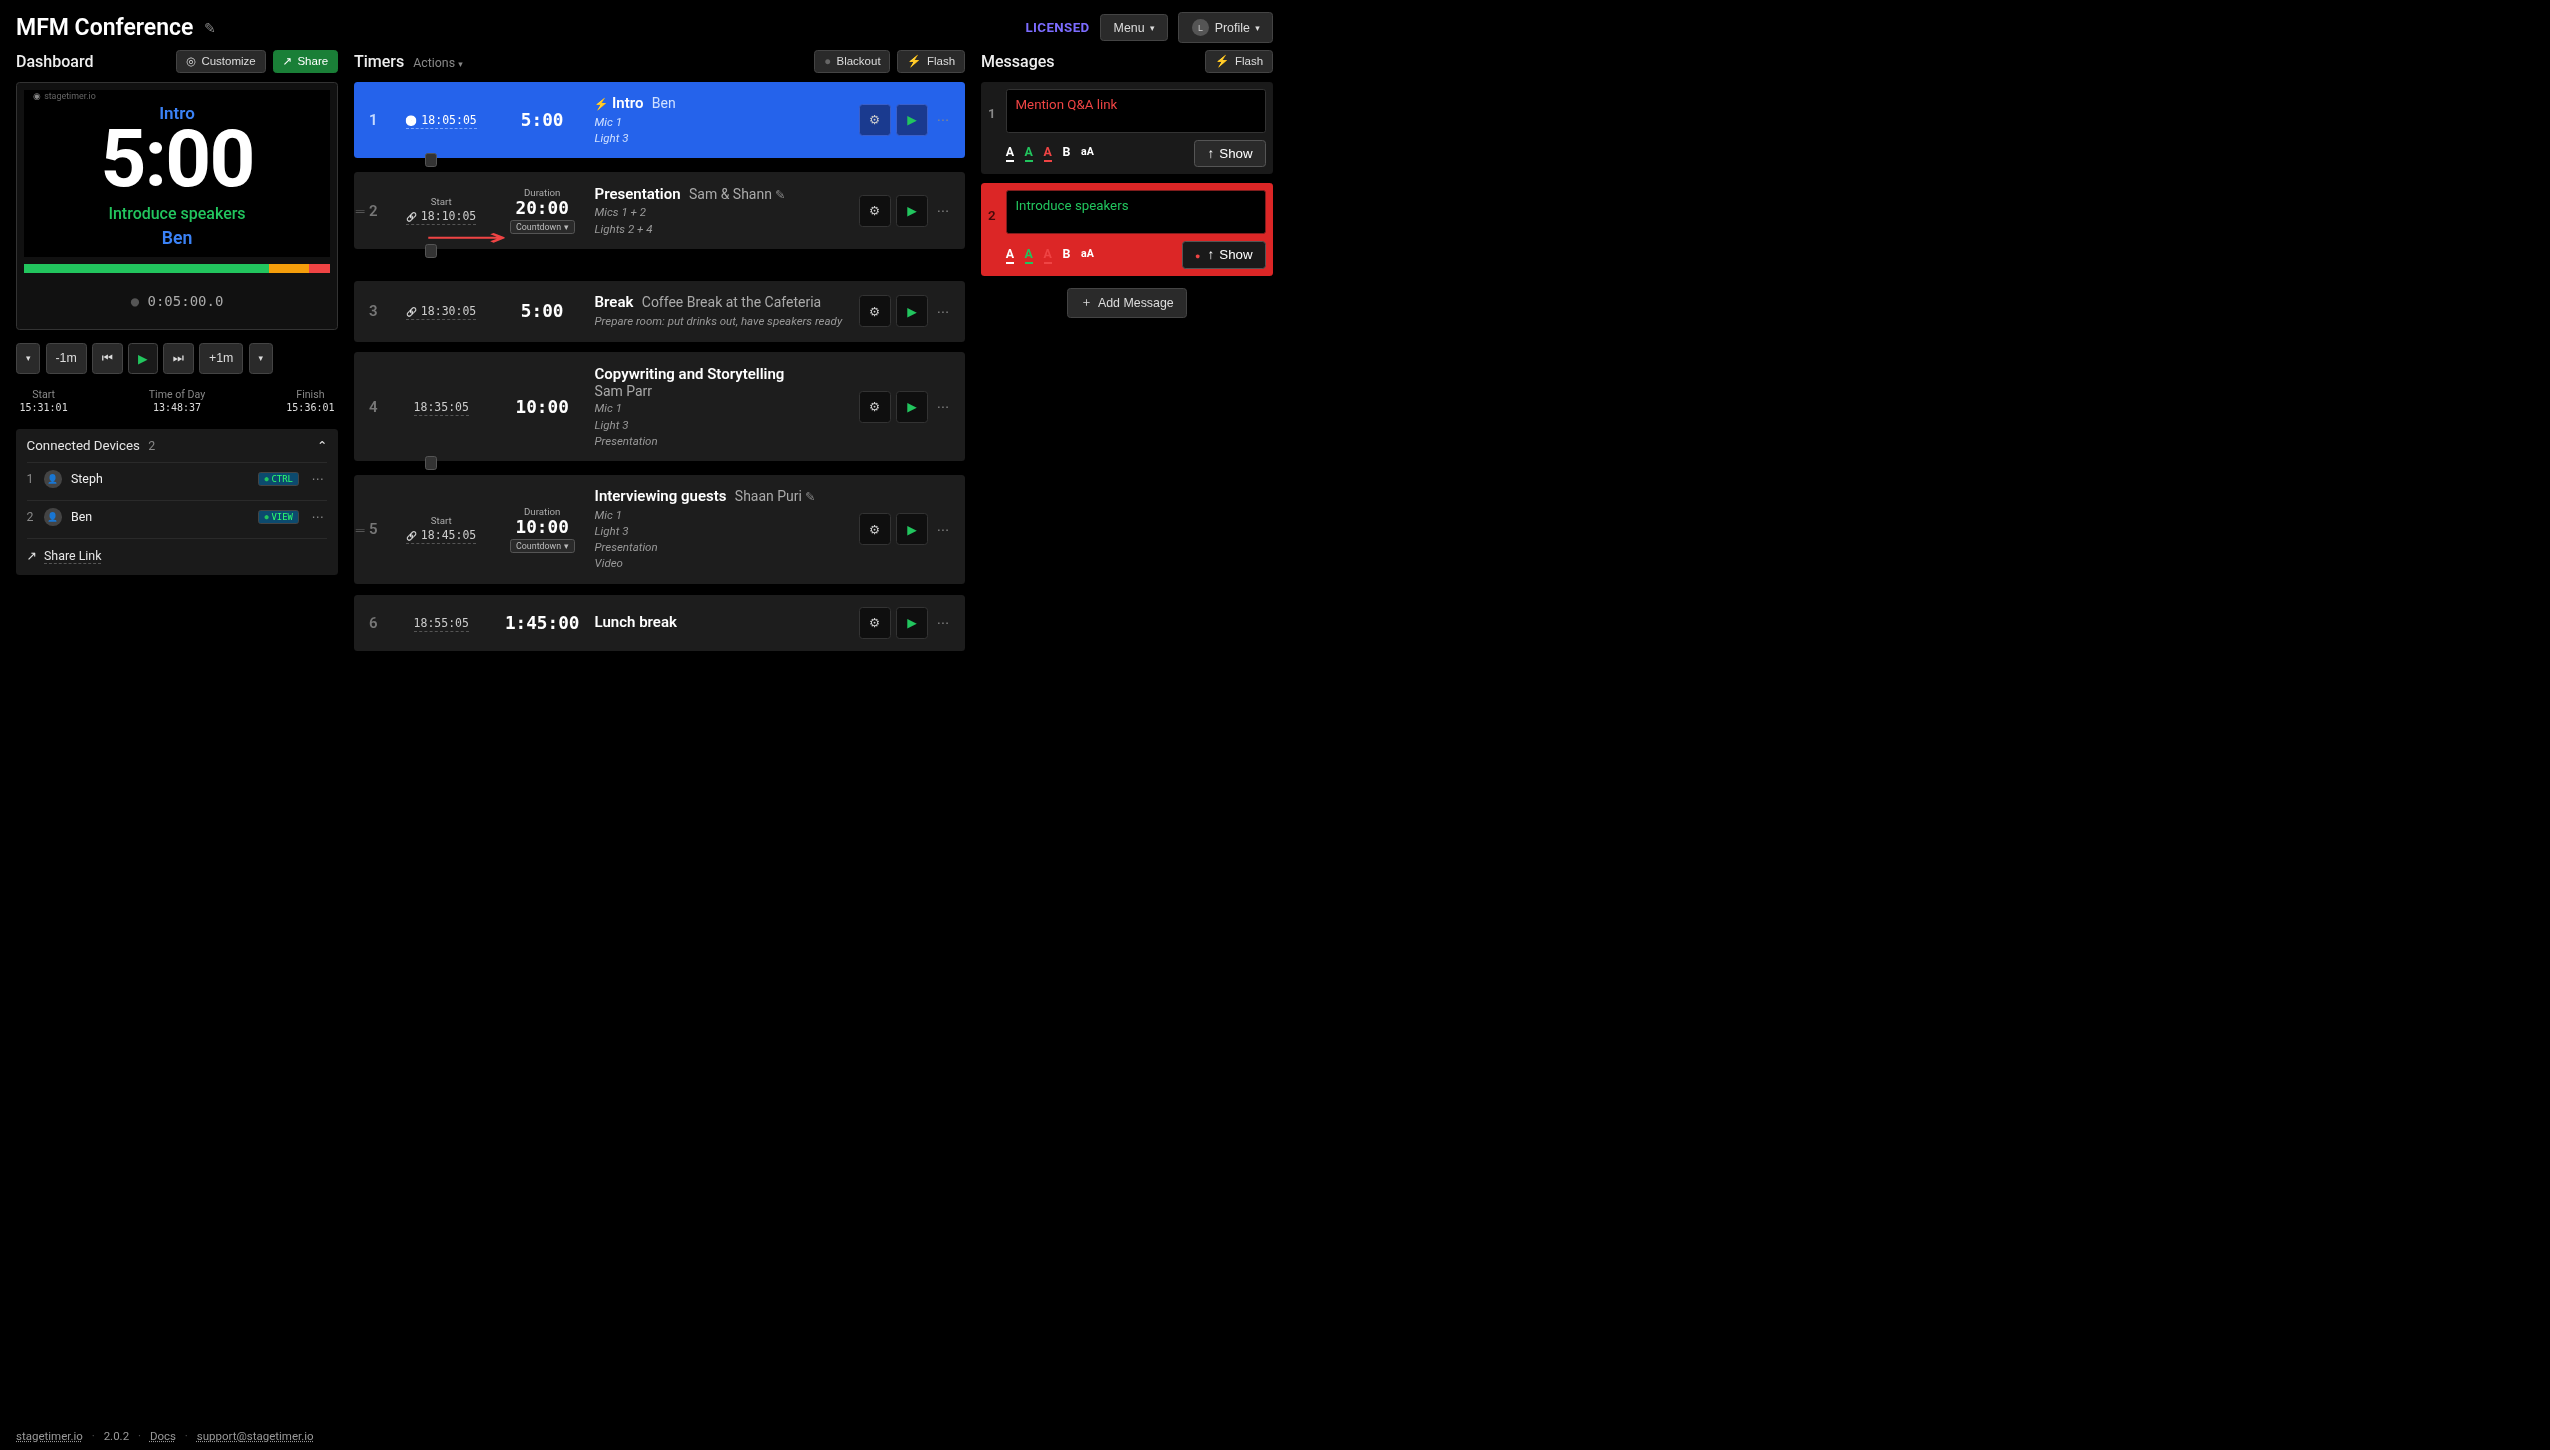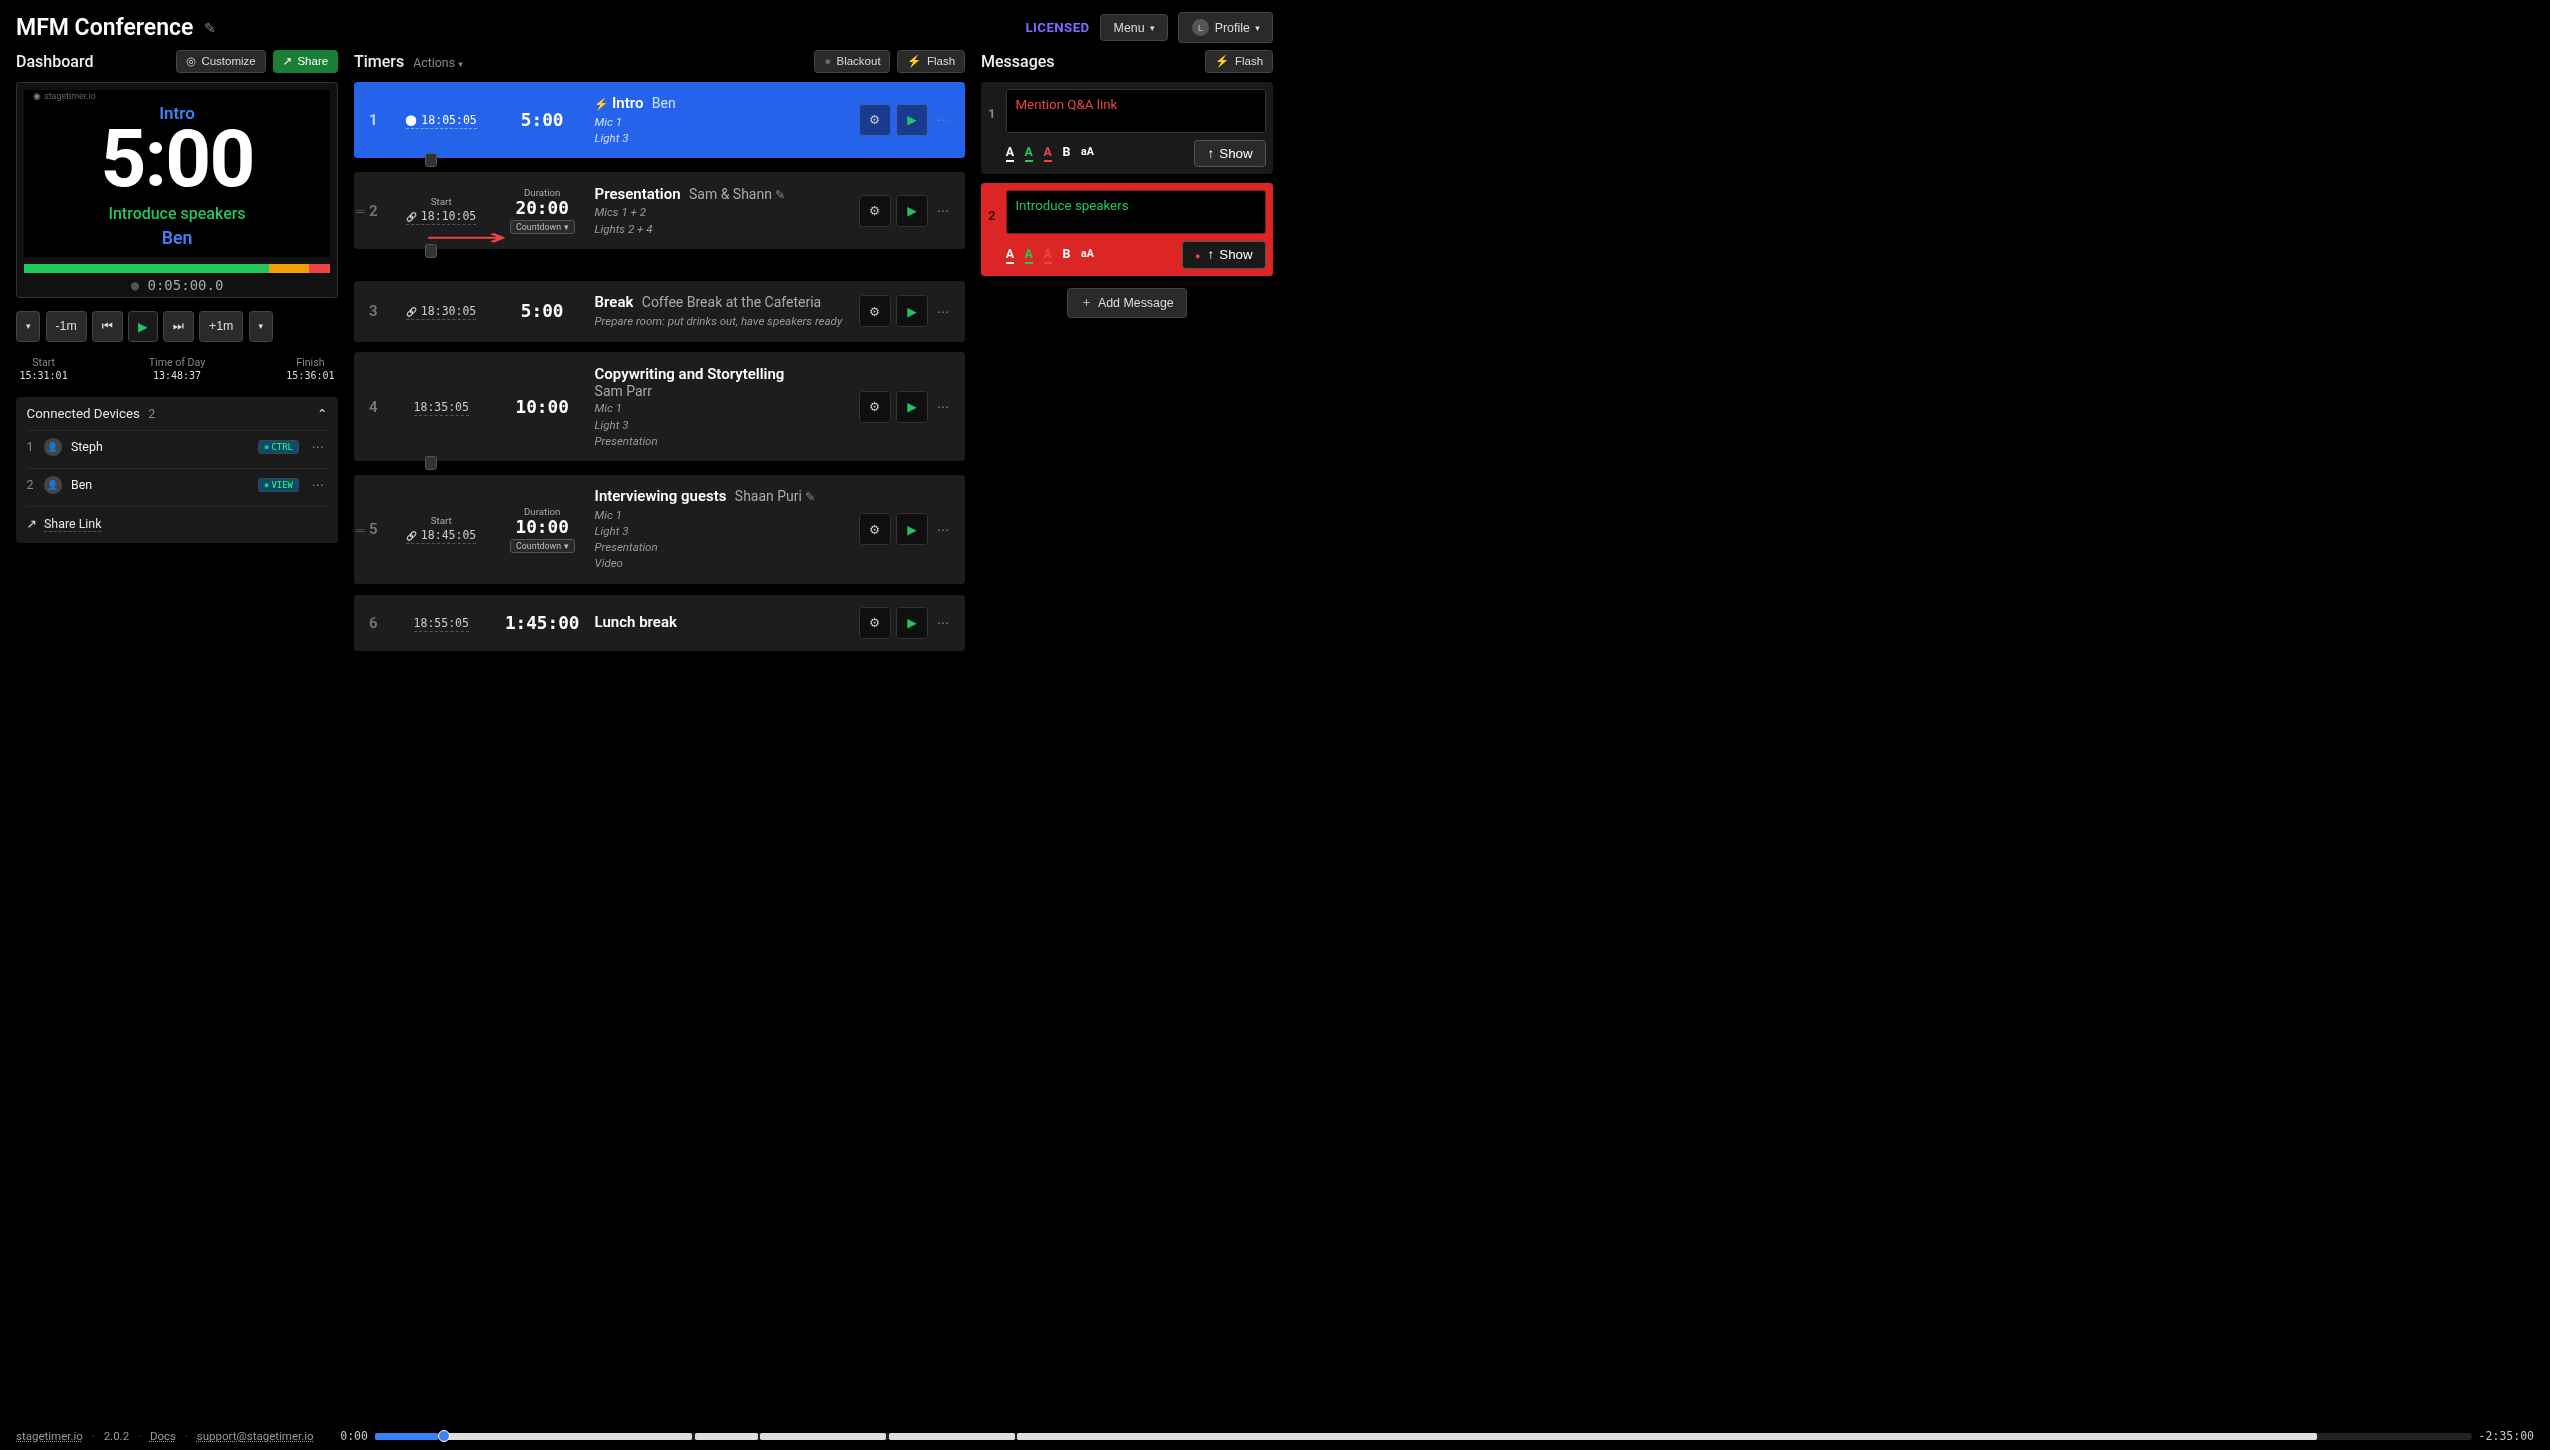--- a/index.html
+++ b/index.html
@@ -59,21 +59,21 @@
 .preview-logo { font-size:8.9px; color:#666; display:flex; align-items:center; gap:3.5px; }
 .preview-logo::before { content:"◉"; color:#888; }
 .preview-intro { color:#3b82f6; font-weight:600; font-size:17px; text-align:center; margin-top:1.8px; }
 .preview-time { font-size: 80px; font-weight:700; color:#fff; text-align:center; line-height:0.9; font-variant-numeric: tabular-nums; letter-spacing:-1.8px; }
 .preview-msg { color: #22c55e; font-size:16px; font-weight:500; text-align:center; margin-top:8.9px; }
 .preview-speaker { color: #3b82f6; font-size:17.7px; font-weight:600; text-align:center; margin-top:5.3px; }
 .progress-bar { height:8.9px; display:flex; margin-top:7px; }
 .pb-green { background:#22c55e; flex: 0 0 80%; }
 .pb-orange { background:#f59e0b; flex: 0 0 13%; }
 .pb-red { background:#ef4444; flex: 0 0 7%; }
-.preview-footer { text-align:center; padding:4px 0; color:#aaa; font-family: ui-monospace, monospace; font-size:14px; }
+.preview-footer { text-align:center; padding:20px 0; color:#aaa; font-family: ui-monospace, monospace; font-size:14px; }
 .preview-footer::before { content:"● "; color:#555; }
 
 .transport { display:flex; gap:5.3px; margin-top:12.4px; }
 .transport .btn { padding: 7px 8.9px; }
 .transport .btn.play { background:#1a1a1a; }
 .transport .play-icon { color:#22c55e; }
 .caret { font-size:8.9px; }
 
 .times-row { display:flex; justify-content:space-between; margin-top:14px; text-align:center; padding: 0 3.5px; }
 .time-cell .lbl { color:#888; font-size:10.6px; }
@@ -492,27 +492,14 @@
 </div>
 
 <div class="footer">
   <a href="#">stagetimer.io</a>
   <span class="sep">·</span>
   <span>2.0.2</span>
   <span class="sep">·</span>
   <a href="#">Docs</a>
   <span class="sep">·</span>
   <a href="#">support@stagetimer.io</a>
-  <div class="timeline">
-    <span class="timeline-start">0:00</span>
-    <div class="timeline-track">
-      <div class="timeline-seg" style="flex:0 0 3%; background:#3b82f6;"></div>
-      <div class="timeline-seg" style="flex:0 0 12%;"></div>
-      <div class="timeline-seg" style="flex:0 0 3%;"></div>
-      <div class="timeline-seg" style="flex:0 0 6%;"></div>
-      <div class="timeline-seg" style="flex:0 0 6%;"></div>
-      <div class="timeline-seg" style="flex:0 0 62%;"></div>
-      <div class="timeline-cursor"></div>
-    </div>
-    <span class="timeline-end">-2:35:00</span>
-  </div>
 </div>
 
 
 </body></html>

